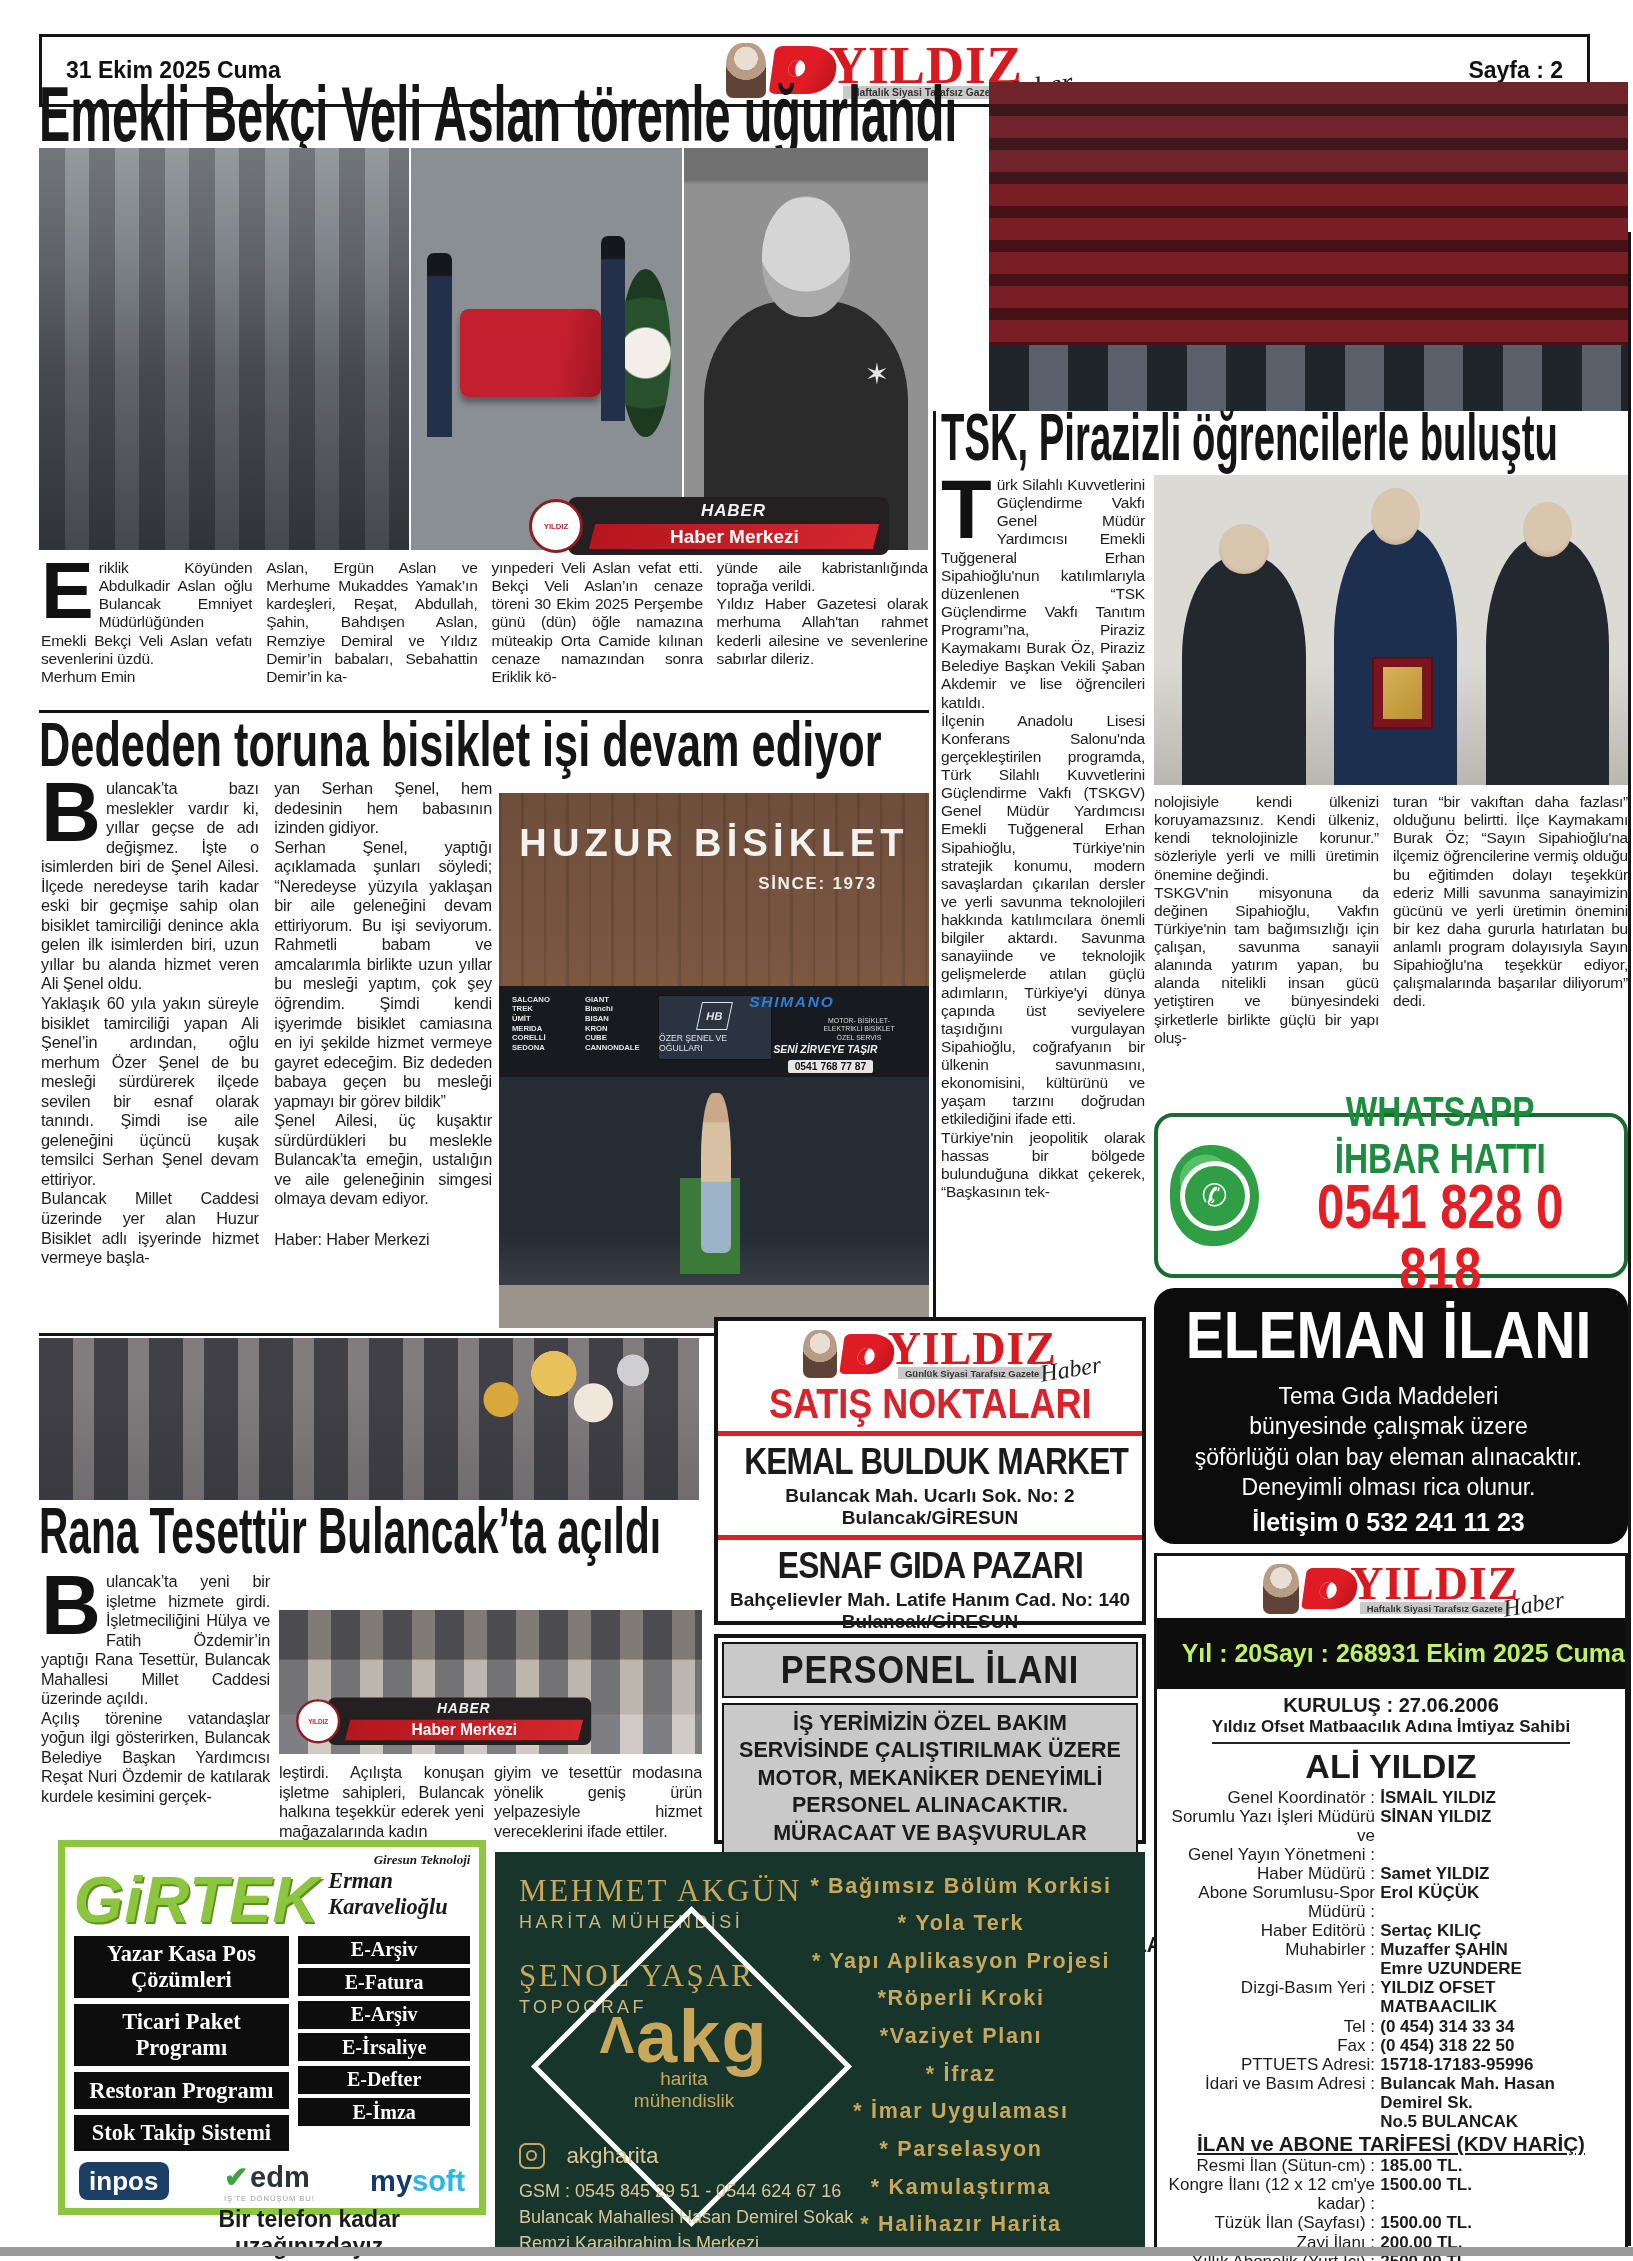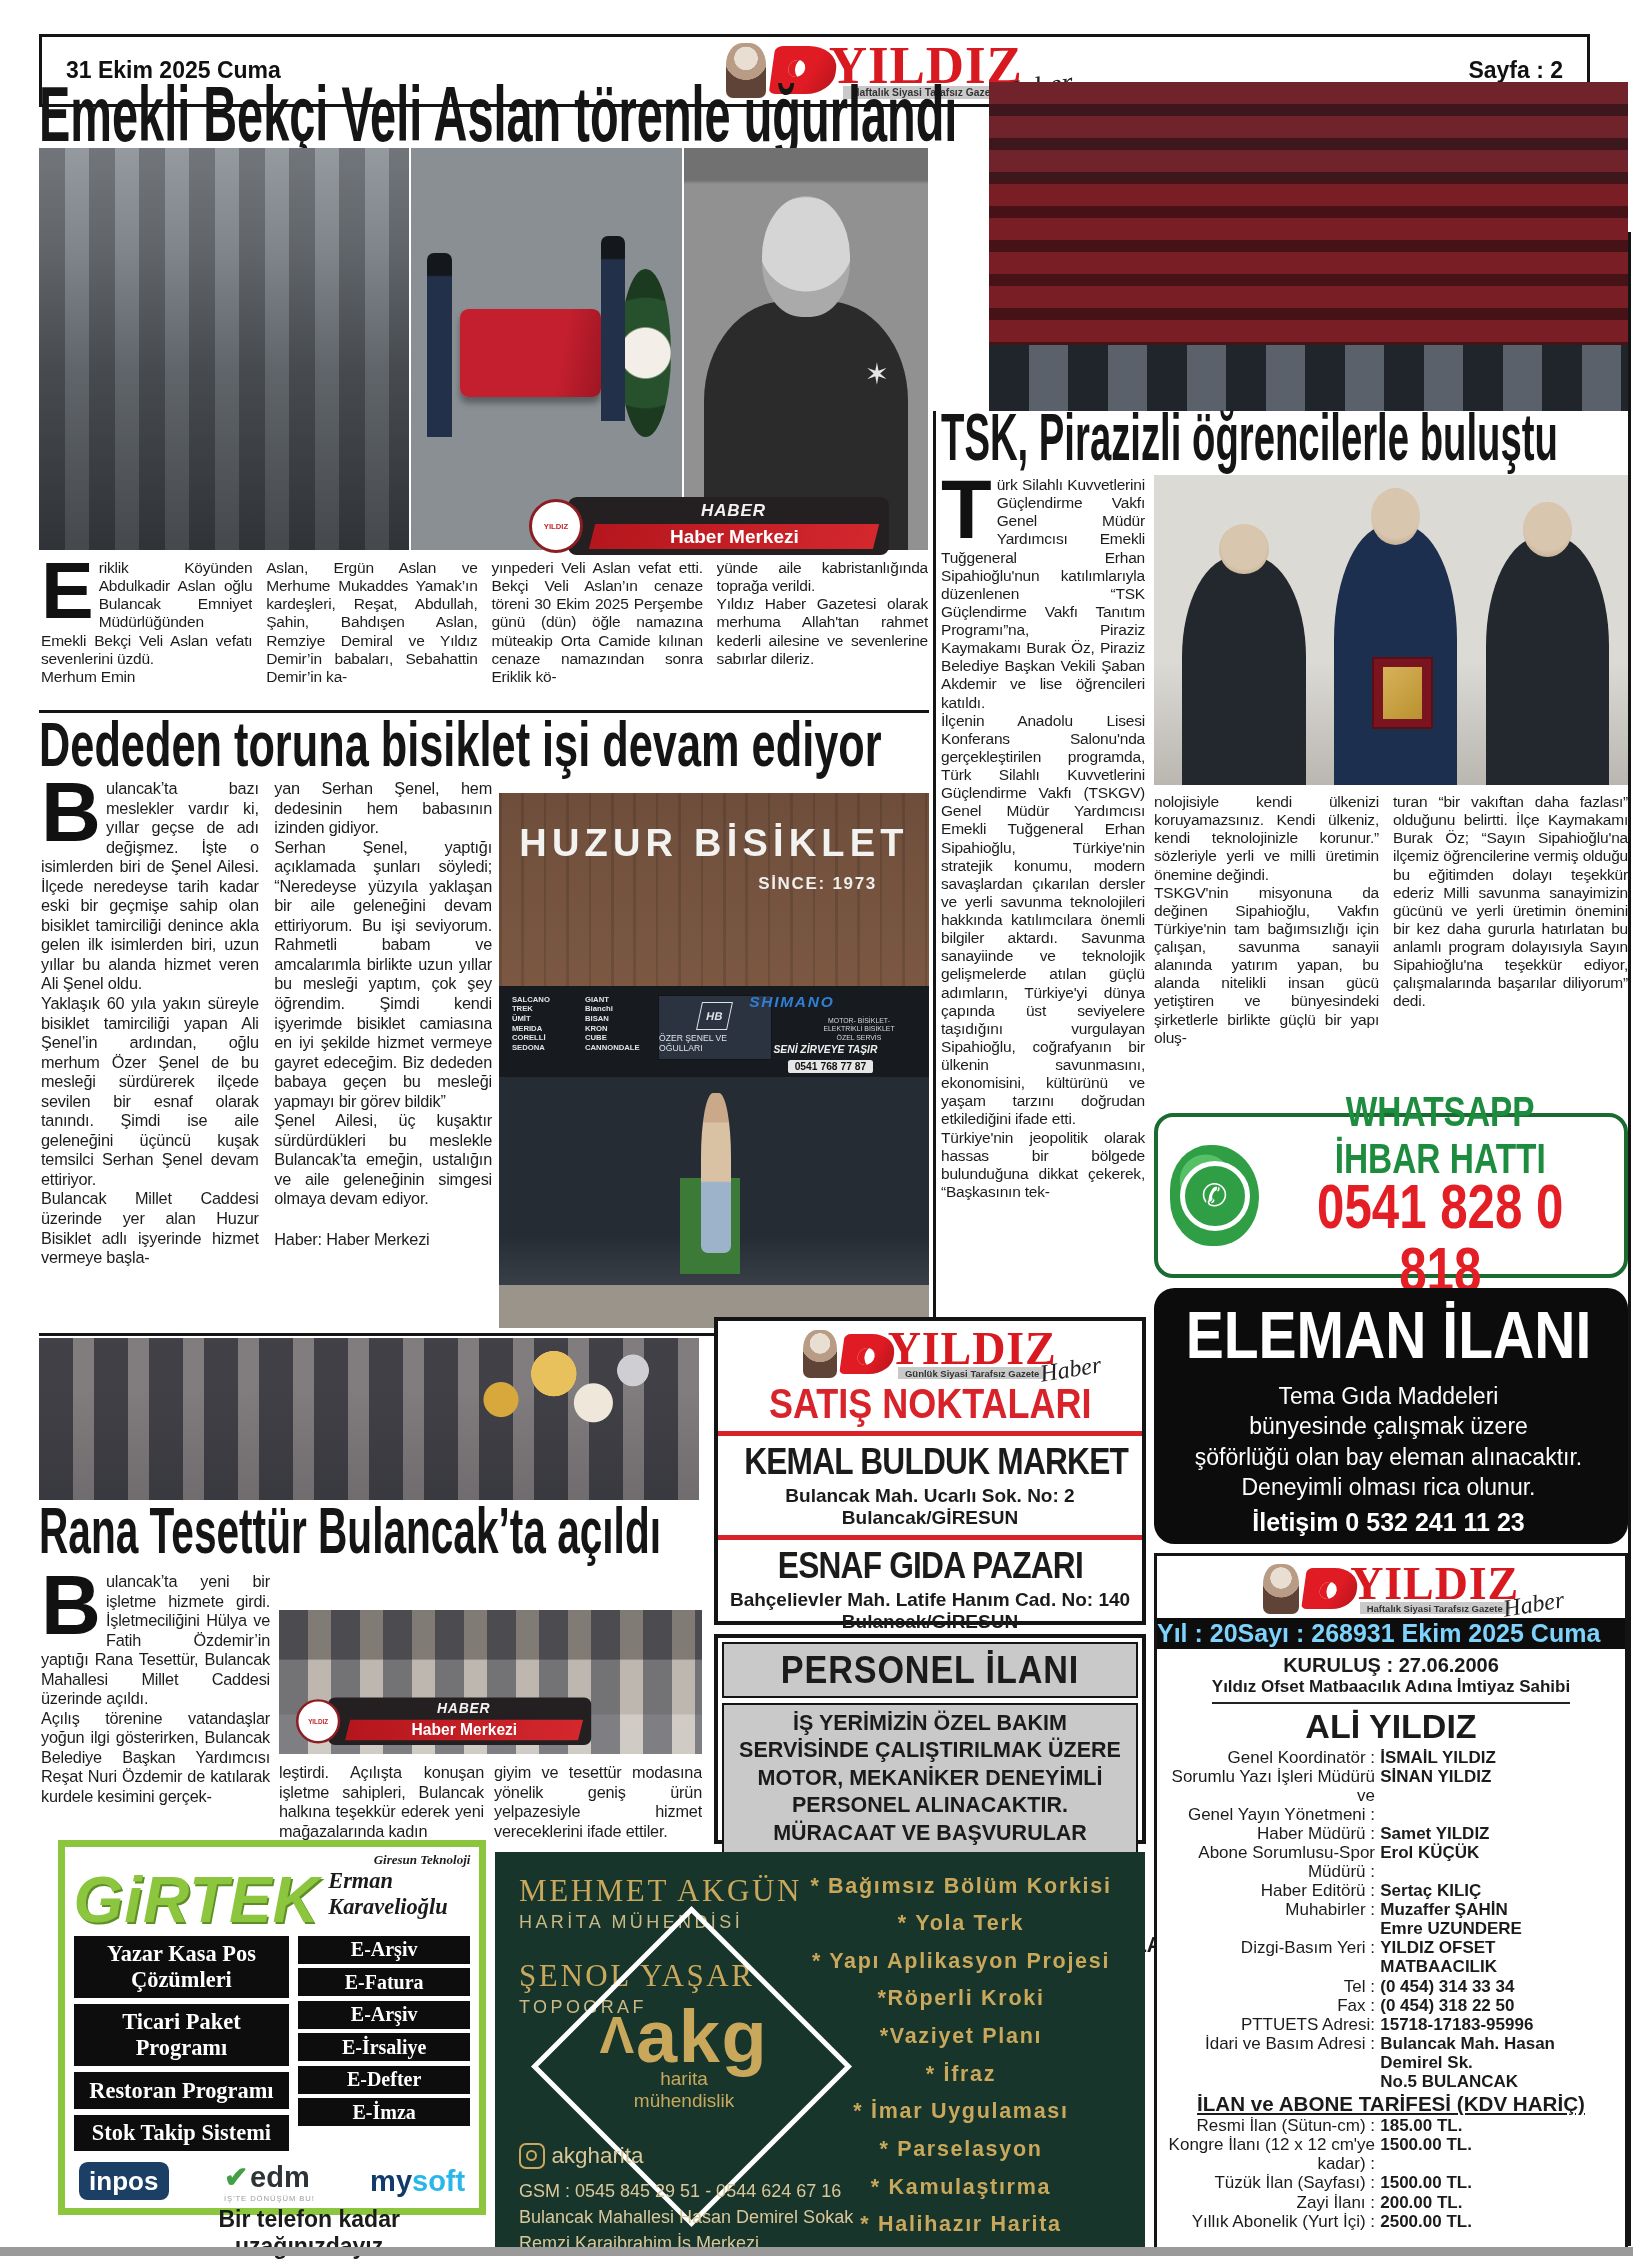--- a/index.html
+++ b/index.html
@@ -186,30 +186,30 @@
 
   
   .akg{background:#17352b;box-sizing:border-box;overflow:hidden;color:#c9a85c;}
   .akg-name1{font-family:"Liberation Serif",serif;font-size:31px;letter-spacing:2.6px;color:#c9a85c;}
   .akg-title1{font-size:18px;letter-spacing:3.4px;color:#cbb984;margin-top:3.4px;}
   .akg-diamond{position:absolute;left:83px;top:101px;width:217px;height:217px;border:5.2px solid #fff;transform:rotate(45deg);}
   .akg-logo{position:absolute;left:60px;top:155px;width:258px;text-align:center;}
   .akg-logo-main{font-size:74px;font-weight:bold;letter-spacing:1.7px;line-height:.8;}
   .akg-compass{font-size:52px;vertical-align:8.6px;}
   .akg-logo-sub{font-size:19px;margin-top:1.7px;color:#c9a85c;}
-  .akg-insta{display:flex;align-items:center;gap:6px;font-size:22.4px;color:#d9c79a;}
+  .akg-insta{display:flex;align-items:center;gap:21px;font-size:22.4px;color:#d9c79a;}
   .ig{width:22.4px;height:22.4px;border:2.6px solid #c9a85c;border-radius:6.9px;position:relative;}
   .ig:after{content:"";position:absolute;left:5.2px;top:5.2px;width:6.9px;height:6.9px;border:2.6px solid #c9a85c;border-radius:50%;}
   .akg-contact{font-size:18px;line-height:1.45;color:#d9c79a;margin-top:8.6px;}
   .akg-services{position:absolute;right:12px;top:15.5px;width:344px;text-align:center;}
   .akg-item{font-weight:bold;font-size:21.5px;letter-spacing:1.7px;line-height:1.75;color:#c9a85c;}
 
   
   .kunye{border:3.4px solid #141414;background:#fff;box-sizing:border-box;}
-  .kunye-bar{background:#0d0d0d;color:#7dd3fc;font-weight:bold;font-size:25px;display:flex;justify-content:flex-start;padding:1px 0;}
+  .kunye-bar{background:#0d0d0d;color:#bef264;font-weight:bold;font-size:25px;display:flex;justify-content:flex-end;padding:21px 0;}
   .kunye-body{padding:5.2px 8.6px 3.4px;text-align:center;}
   .k-kurulus{font-weight:bold;font-size:20px;}
   .k-imtiyaz{font-weight:bold;font-size:17px;border-bottom:2.6px solid #222;display:inline-block;padding-bottom:5px;}
   .k-owner{font-weight:bold;font-size:34px;margin:3.4px 0 1.7px;}
   .k-rows{font-size:17px;}
   .k-row{display:flex;line-height:1.12;}
   .k-label{width:47%;text-align:right;padding-right:5.2px;white-space:pre-line;}
   .k-val{width:53%;text-align:left;font-weight:bold;white-space:pre-line;}
   .k-tarife-title{font-weight:bold;font-size:20.6px;text-decoration:underline;margin-top:1.7px;}
 </style>

